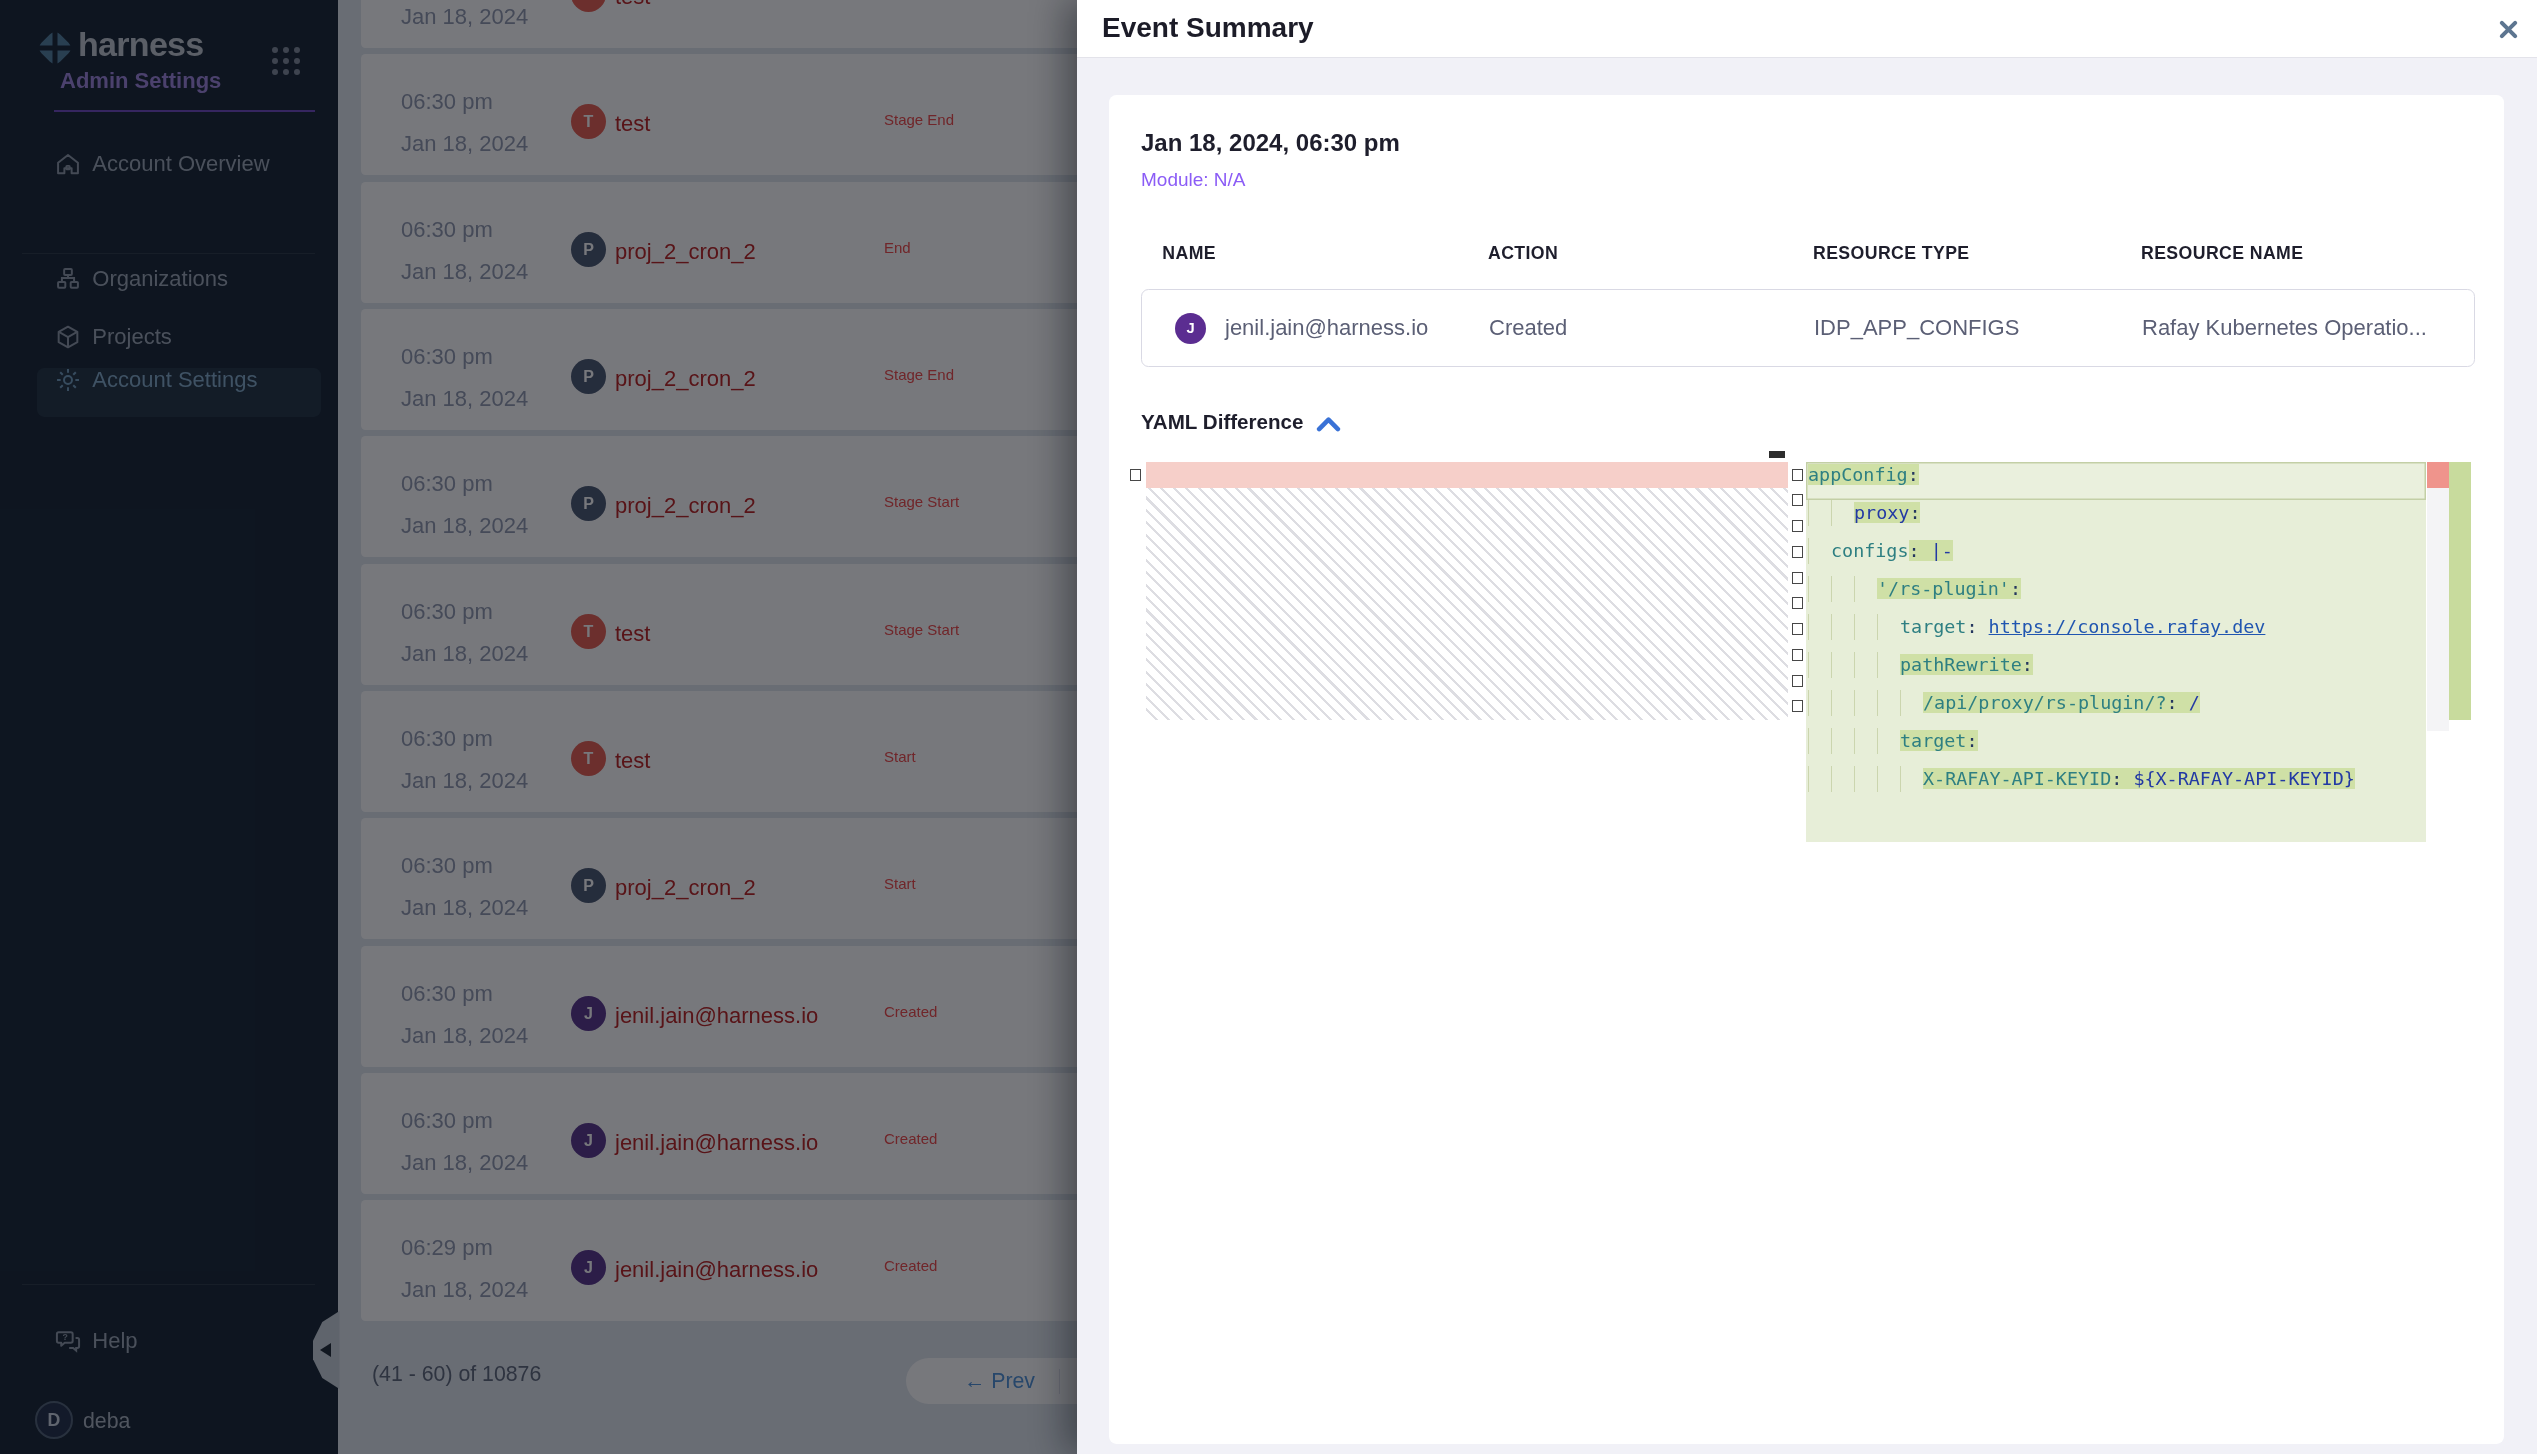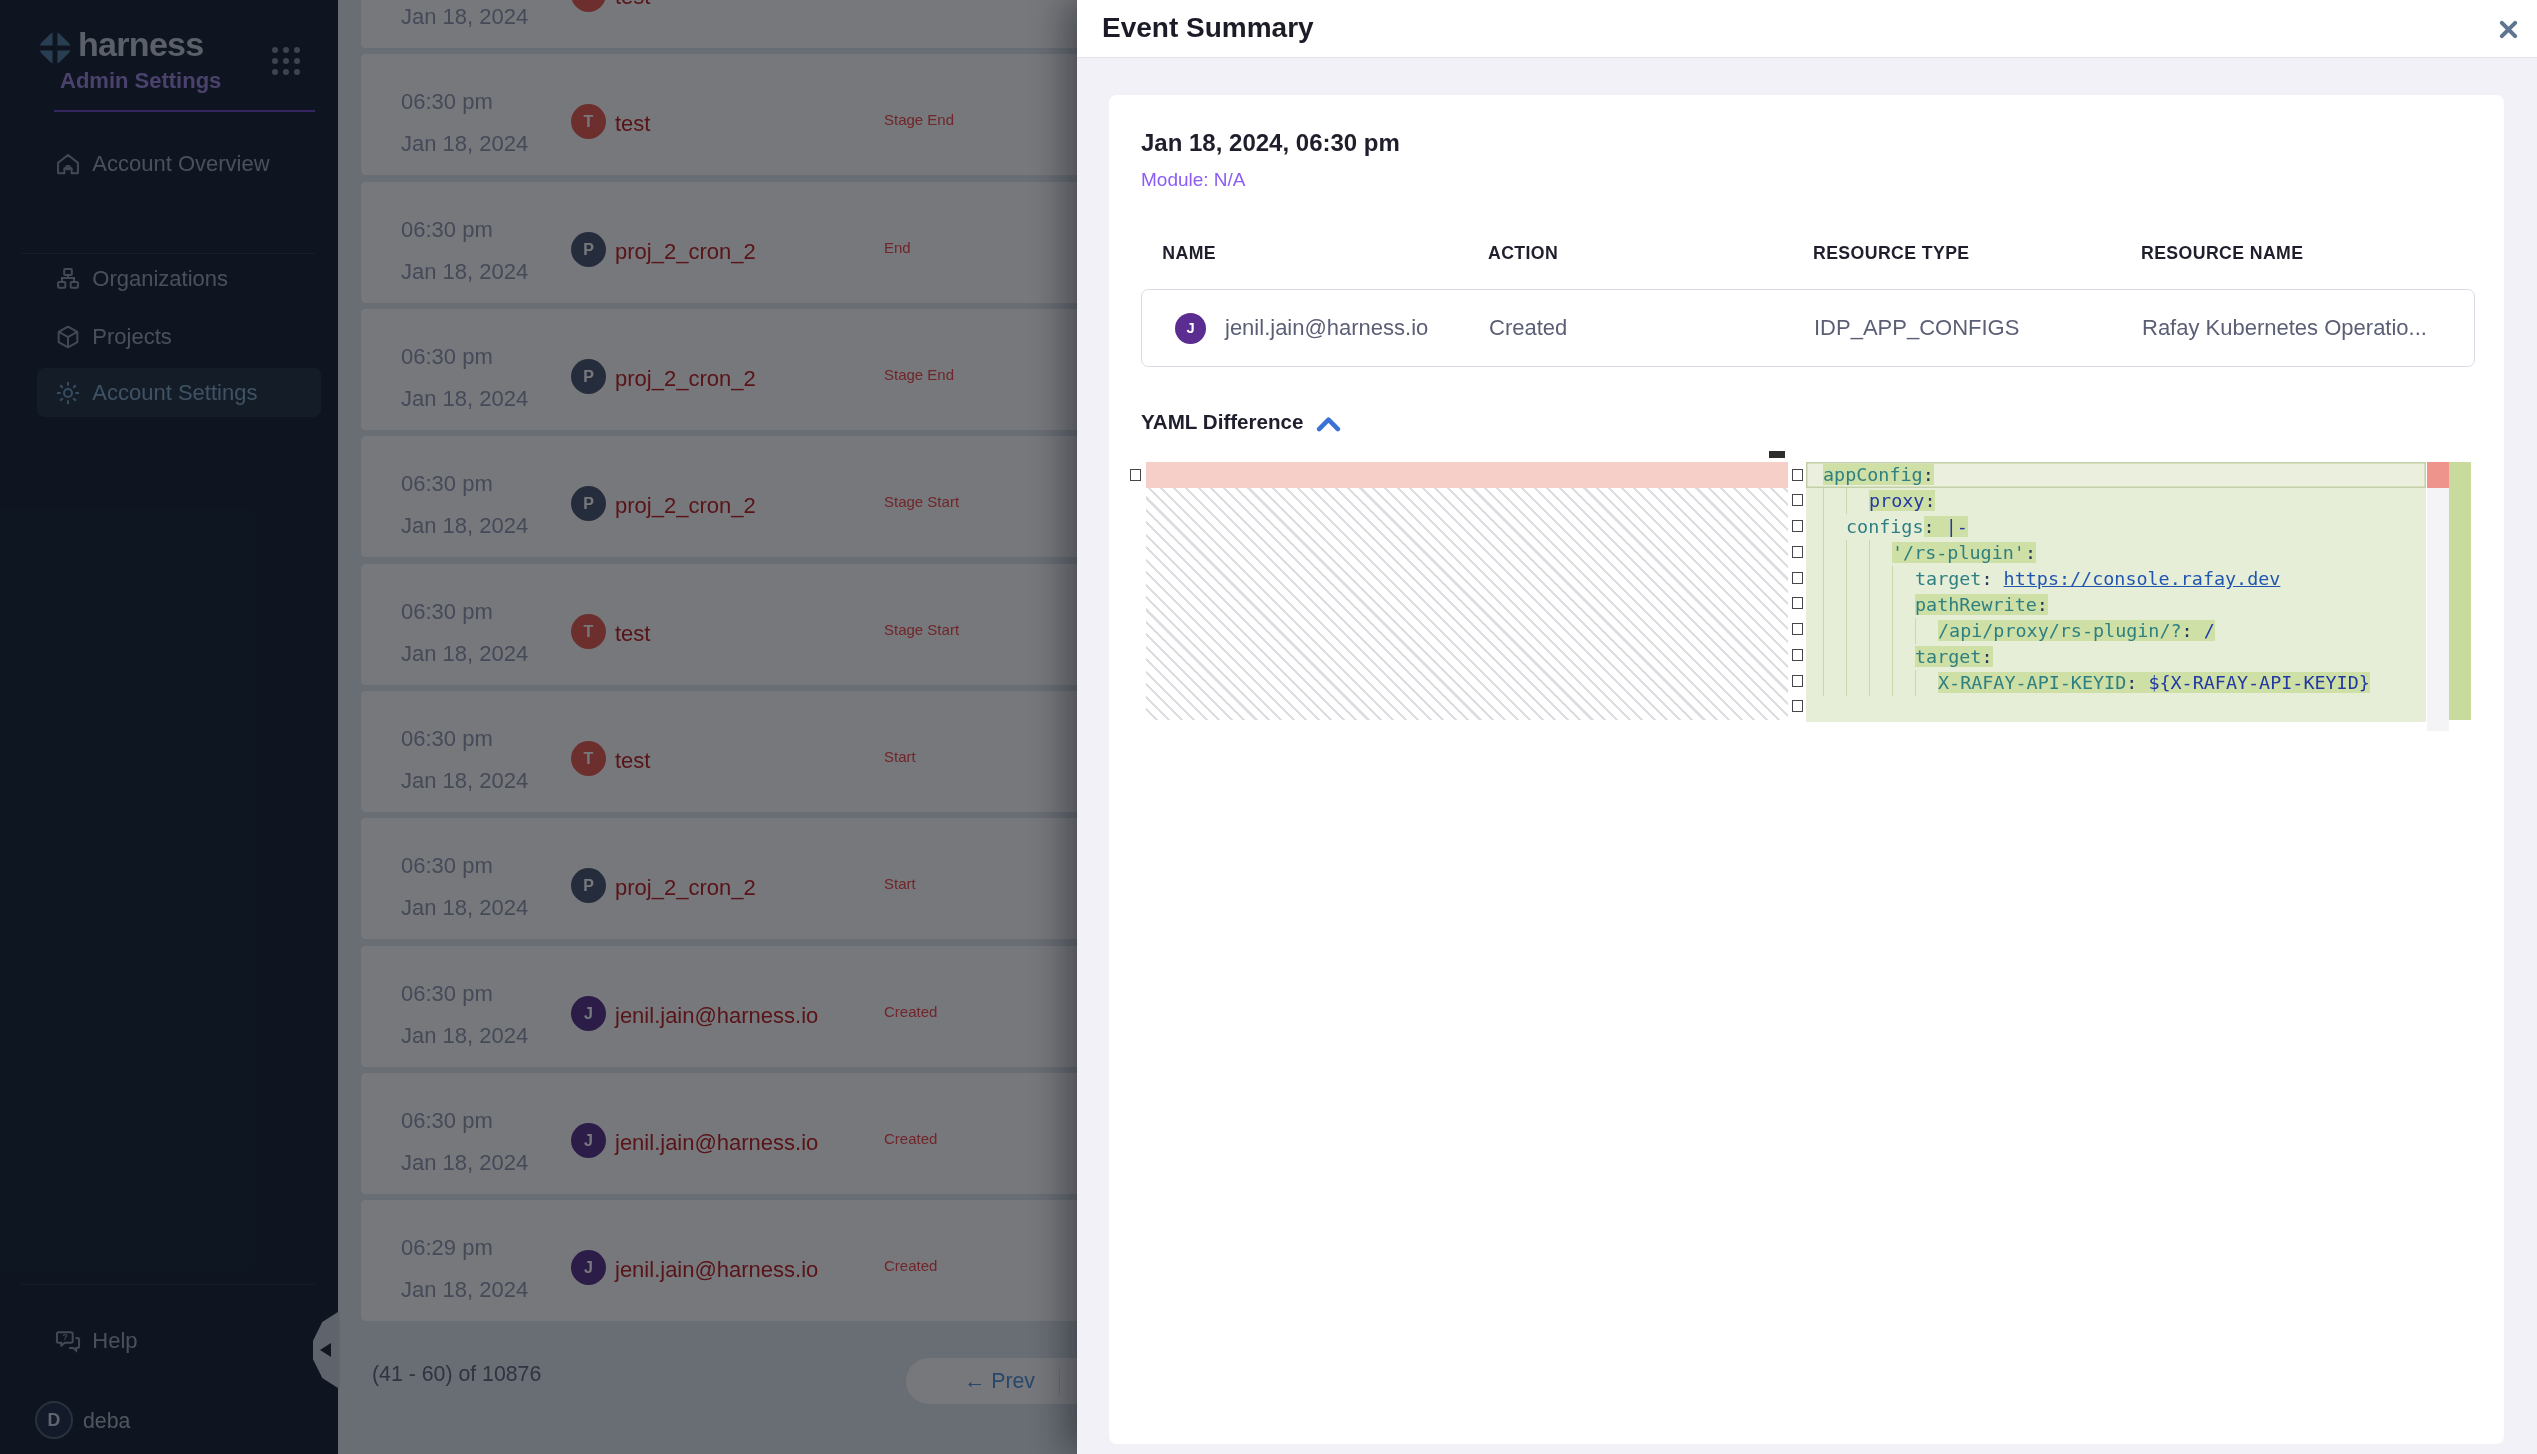--- a/index.html
+++ b/index.html
@@ -81,21 +81,21 @@
   .diff{position:relative;height:269px;margin:28px 0 0 -14px;width:1344px}
   .sq{position:absolute;width:9.6px;height:9.6px;border:1.5px solid #474747;background:#fff;box-sizing:content-box}
   .d-lsq{left:2.9px;top:6.6px}
   .d-left{position:absolute;left:19px;top:0;width:642px;height:258px}
   .d-removed{height:26px;background:#f6cfc9}
   .d-hatch{height:232px;background:repeating-linear-gradient(45deg,#ffffff 0 6.6px,#dddde2 6.6px 8.8px)}
   .d-black{position:absolute;left:642px;top:-11px;width:15.5px;height:6.6px;background:#2d2d2d}
   .d-rgut{position:absolute;left:662px;top:0;width:17px;height:258px}
   .d-right{position:absolute;left:679px;top:0;width:620px;height:258px;
            font-family:"DejaVu Sans Mono",monospace;font-size:18.4px;line-height:26px;color:#24365e}
-  .cl{height:26px;background:#e7eed8;white-space:pre;box-sizing:border-box;padding-left:17px}
+  .cl{height:38px;background:#e7eed8;white-space:pre;box-sizing:border-box;padding-left:2px}
   .cl.first{box-shadow:inset 0 0 0 1.5px #c3cfa6;background:#eaf0dd}
   .ind{display:inline-block;width:23px;height:26px;border-left:0.7px solid #cbd5ae;vertical-align:top;box-sizing:border-box}
   .k{color:#2e7f82}.p{color:#24365e}.b{color:#2239a4}
   .l{color:#2055b0;text-decoration:underline}
   .hl{background:#cfe0a6}
   .d-track{position:absolute;left:1300px;top:0;width:22px;height:269px;background:#f4f4f6}
   .d-red{height:26px;width:100%;background:#ef948c}
   .d-greenbar{position:absolute;left:1322px;top:0;width:22px;height:258px;background:#c8db9d}
 </style>
 </head>
@@ -147,21 +147,21 @@
 
   <div class="nav-item" style="top:313px">
     <svg viewBox="0 0 24 24">
       <path d="M12 3.2 20 7.6v8.8L12 20.8 4 16.4V7.6z" stroke-linejoin="round"></path>
       <path d="M4.2 7.7 12 12l7.8-4.3M12 12v8.6"></path>
     </svg>
     <span>Projects</span>
   </div>
 
   <div class="nav-active-bg"></div>
-  <div class="nav-item active" style="top:369px">
+  <div class="nav-item active" style="top:356px">
     <svg viewBox="0 0 24 24">
       <circle cx="12" cy="12" r="3.4"></circle>
       <path d="M12 2.6v3.1M12 18.3v3.1M2.6 12h3.1M18.3 12h3.1M5.3 5.3l2.2 2.2M16.5 16.5l2.2 2.2M18.7 5.3l-2.2 2.2M7.5 16.5l-2.2 2.2"></path>
     </svg>
     <span>Account Settings</span>
   </div>
 
   <div class="nav-divider" style="top:1284px"></div>
 
   <div class="nav-item" style="top:1317px">

